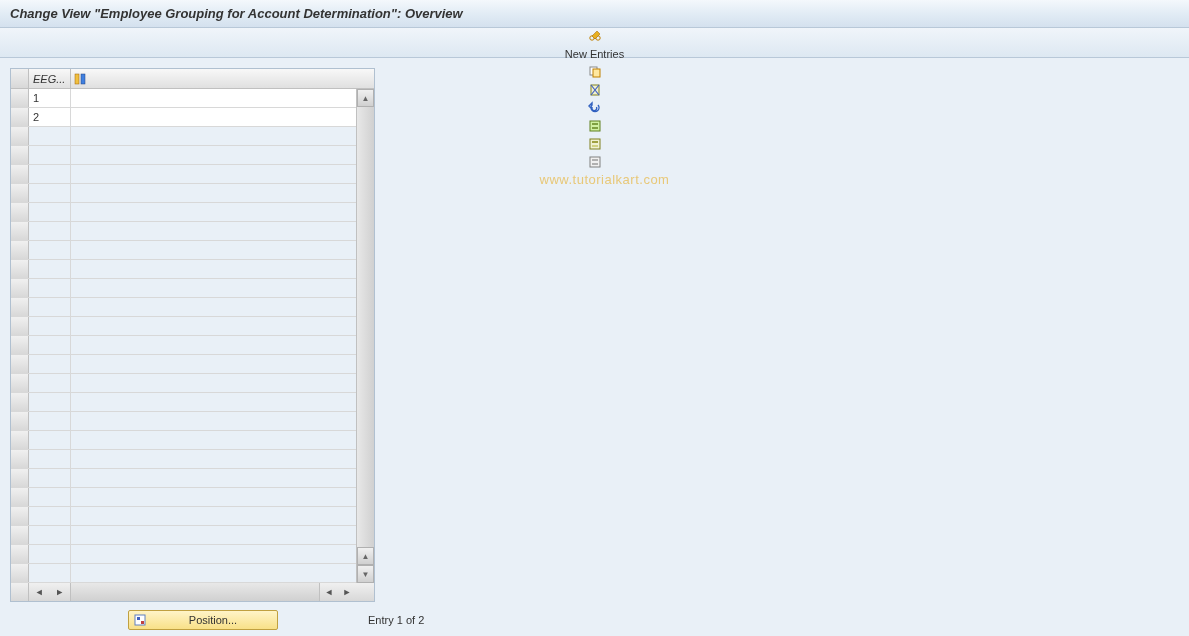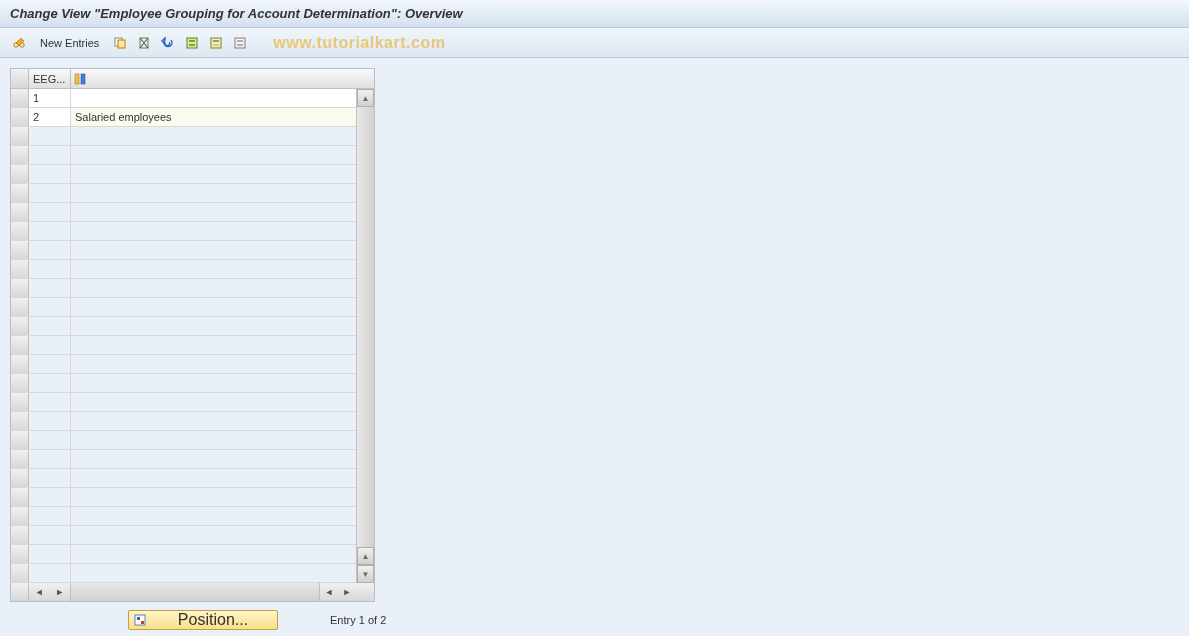--- a/index.html
+++ b/index.html
@@ -27,42 +27,43 @@
     color: #333;
   }
   .toolbar {
     background: linear-gradient(to bottom, #f0f5fa 0%, #dde8f2 100%);
     border-bottom: 1px solid #b8c8d8;
     height: 30px;
     display: flex;
     align-items: center;
     padding: 0 8px;
     gap: 2px;
+    flex-direction: column;
   }
   .toolbar-btn {
     width: 22px;
     height: 22px;
     display: flex;
     align-items: center;
     justify-content: center;
     border: 1px solid transparent;
     border-radius: 2px;
     cursor: pointer;
   }
   .toolbar-text-btn {
     padding: 2px 8px;
     cursor: pointer;
     color: #333;
     font-size: 11px;
   }
   .watermark {
     margin-left: 20px;
     color: #e8c878;
-    font-size: 16px;
-    font-weight: bold;
+    font-size: 13px;
+    font-weight: normal;
     letter-spacing: 0.5px;
   }
   .content-area {
     padding: 10px;
   }
   .table-container {
     border: 1px solid #b0c0d0;
     width: 365px;
     background: #fff;
     position: relative;
@@ -80,21 +81,21 @@
   }
   .col-header {
     border-right: 1px solid #c0c0c0;
     padding: 2px 4px;
     font-size: 11px;
     color: #333;
     display: flex;
     align-items: center;
     background: linear-gradient(to bottom, #f8f8f8 0%, #e0e0e0 100%);
   }
-  .col-eeg { width: 42px; }
+  .col-eeg { width: 42px; font-style: italic; }
   .col-name { flex: 1; }
   .col-config {
     width: 18px;
     background: linear-gradient(to bottom, #f8f8f8 0%, #e0e0e0 100%);
     display: flex;
     align-items: center;
     justify-content: center;
   }
   .table-body {
     position: relative;
@@ -199,36 +200,36 @@
     width: 150px;
     height: 20px;
     background: linear-gradient(to bottom, #fff4c8 0%, #f8e088 100%);
     border: 1px solid #c0a040;
     border-radius: 2px;
     display: flex;
     align-items: center;
     padding: 0 4px;
     gap: 6px;
     cursor: pointer;
-    font-size: 16px;
+    font-size: 11px;
     color: #333;
   }
   .position-btn .pos-icon {
     width: 14px;
     height: 14px;
     display:flex;
     align-items:center;
     justify-content:center;
   }
   .position-btn .pos-label {
     flex:1;
     text-align:center;
   }
   .entry-text {
-    margin-left: 52px;
+    margin-left: 90px;
     font-size: 11px;
     color: #333;
   }
   svg { display: block; }
 </style>
 </head>
 <body>
 
 <div class="title-bar">
   <span class="title-text">Change View "Employee Grouping for Account Determination": Overview</span>
@@ -299,21 +300,20 @@
     </div>
     <div class="table-body">
       <div class="table-rows" id="table-rows">
           <div class="data-row">
             <div class="row-selector"></div>
             <div class="cell cell-eeg">1</div>
           </div>
           <div class="data-row">
             <div class="row-selector"></div>
             <div class="cell cell-eeg">2</div>
-            <div class="cell cell-name">Salaried employees</div>
           </div>
           <div class="data-row empty-row">
             <div class="row-selector"></div>
             <div class="cell cell-eeg"></div>
             <div class="cell cell-name"></div>
           </div>
           <div class="data-row empty-row">
             <div class="row-selector"></div>
             <div class="cell cell-eeg"></div>
             <div class="cell cell-name"></div>

